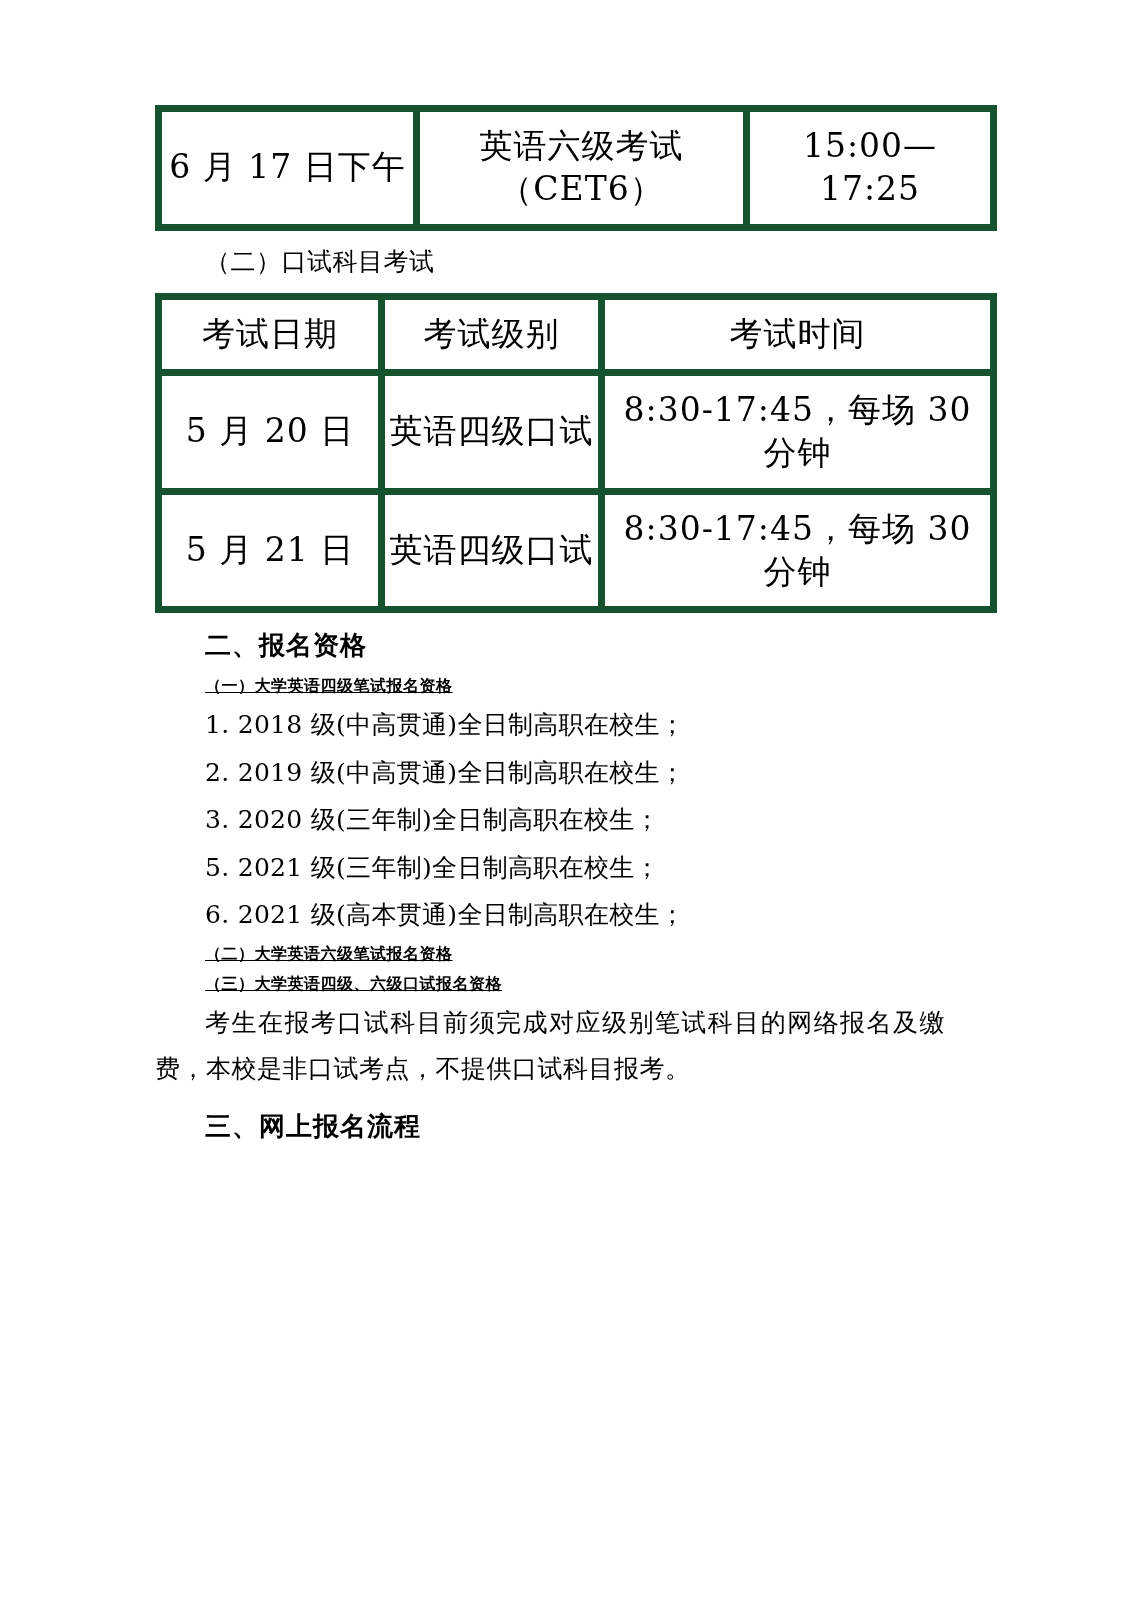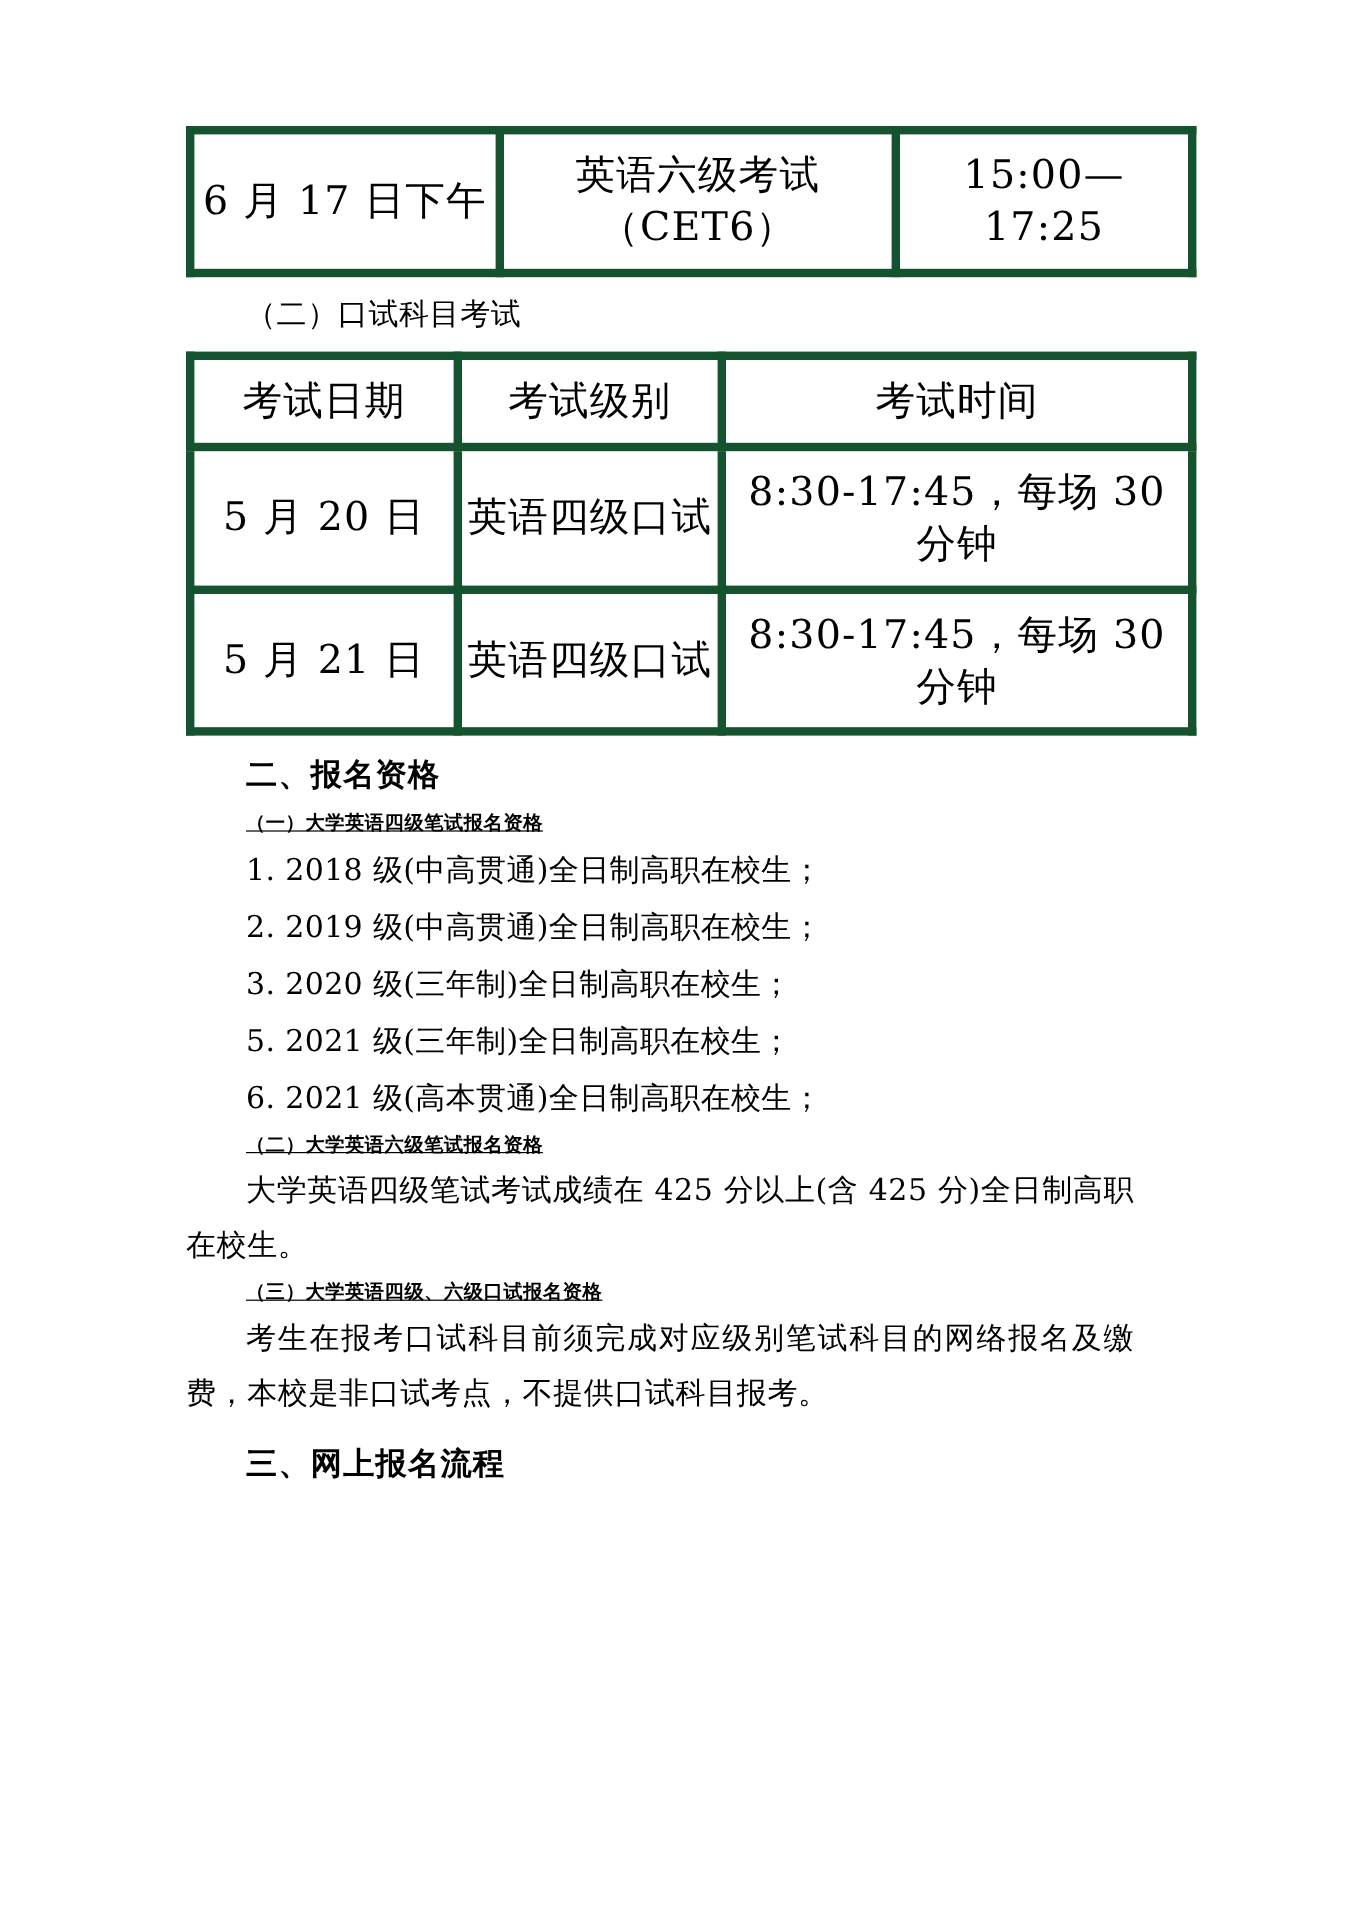--- a/index.html
+++ b/index.html
@@ -143,21 +143,20 @@
     <p class="subheading">（一）大学英语四级笔试报名资格</p>
 
     <p class="list-item">1. 2018 级(中高贯通)全日制高职在校生；</p>
     <p class="list-item">2. 2019 级(中高贯通)全日制高职在校生；</p>
     <p class="list-item">3. 2020 级(三年制)全日制高职在校生；</p>
     <p class="list-item">5. 2021 级(三年制)全日制高职在校生；</p>
     <p class="list-item">6. 2021 级(高本贯通)全日制高职在校生；</p>
 
     <p class="subheading">（二）大学英语六级笔试报名资格</p>
 
-    <p class="para indent2">大学英语四级笔试考试成绩在 425 分以上(含 425 分)全日制高职在校生。</p>
 
     <p class="subheading">（三）大学英语四级、六级口试报名资格</p>
 
     <p class="para indent2">考生在报考口试科目前须完成对应级别笔试科目的网络报名及缴费，本校是非口试考点，不提供口试科目报考。</p>
 
     <div class="section-sp"></div>
 
     <h2 class="heading">三、网上报名流程</h2>
 
 

